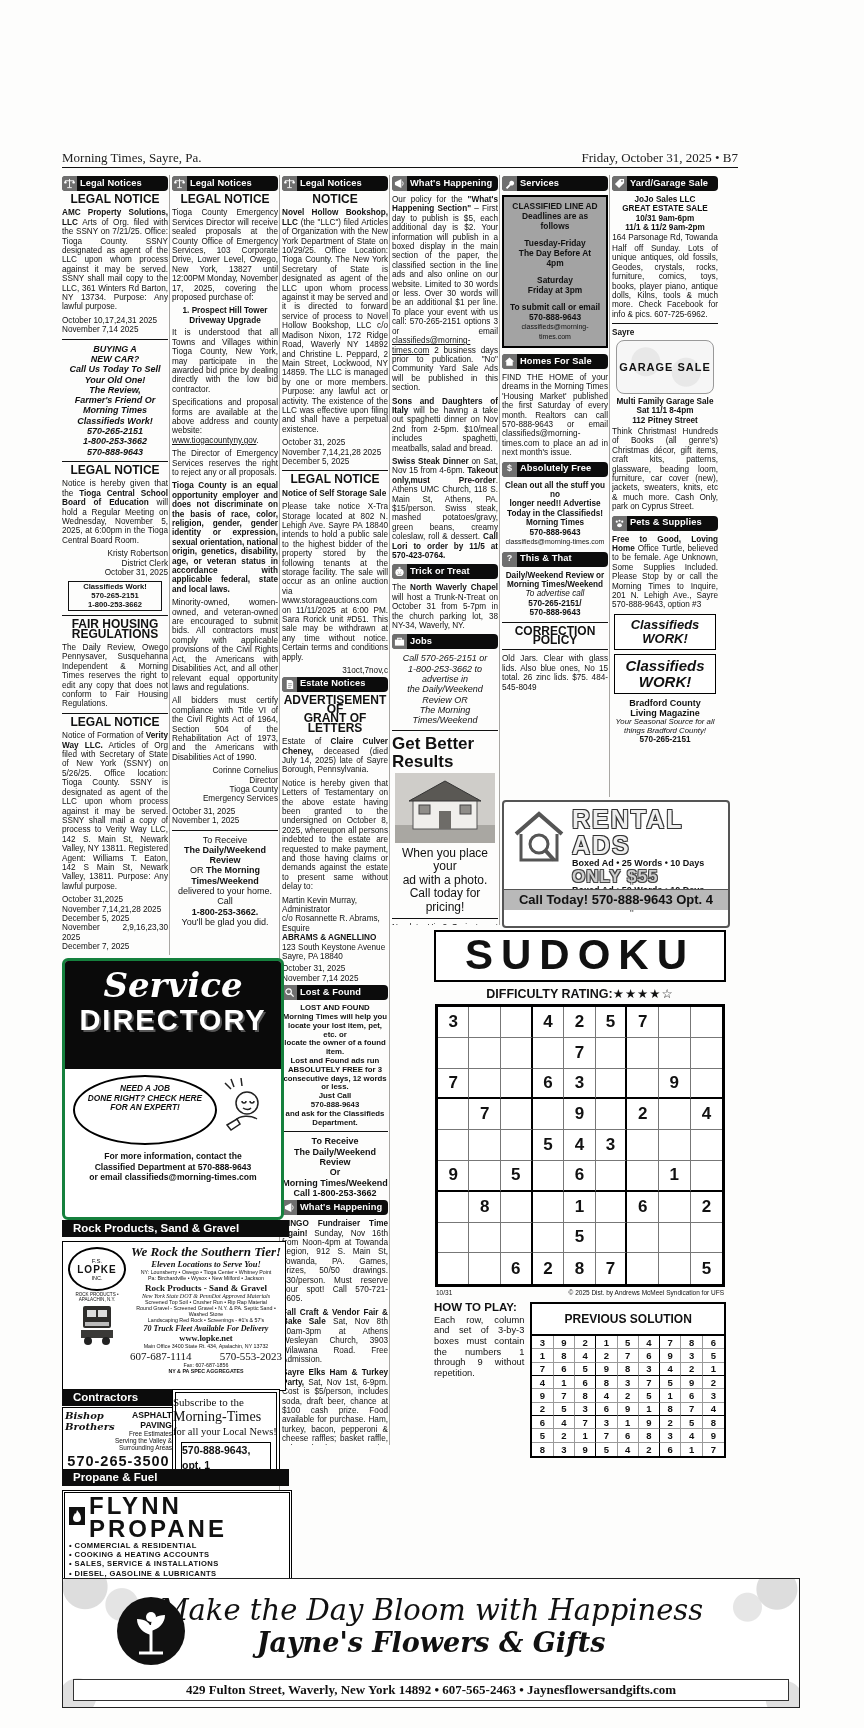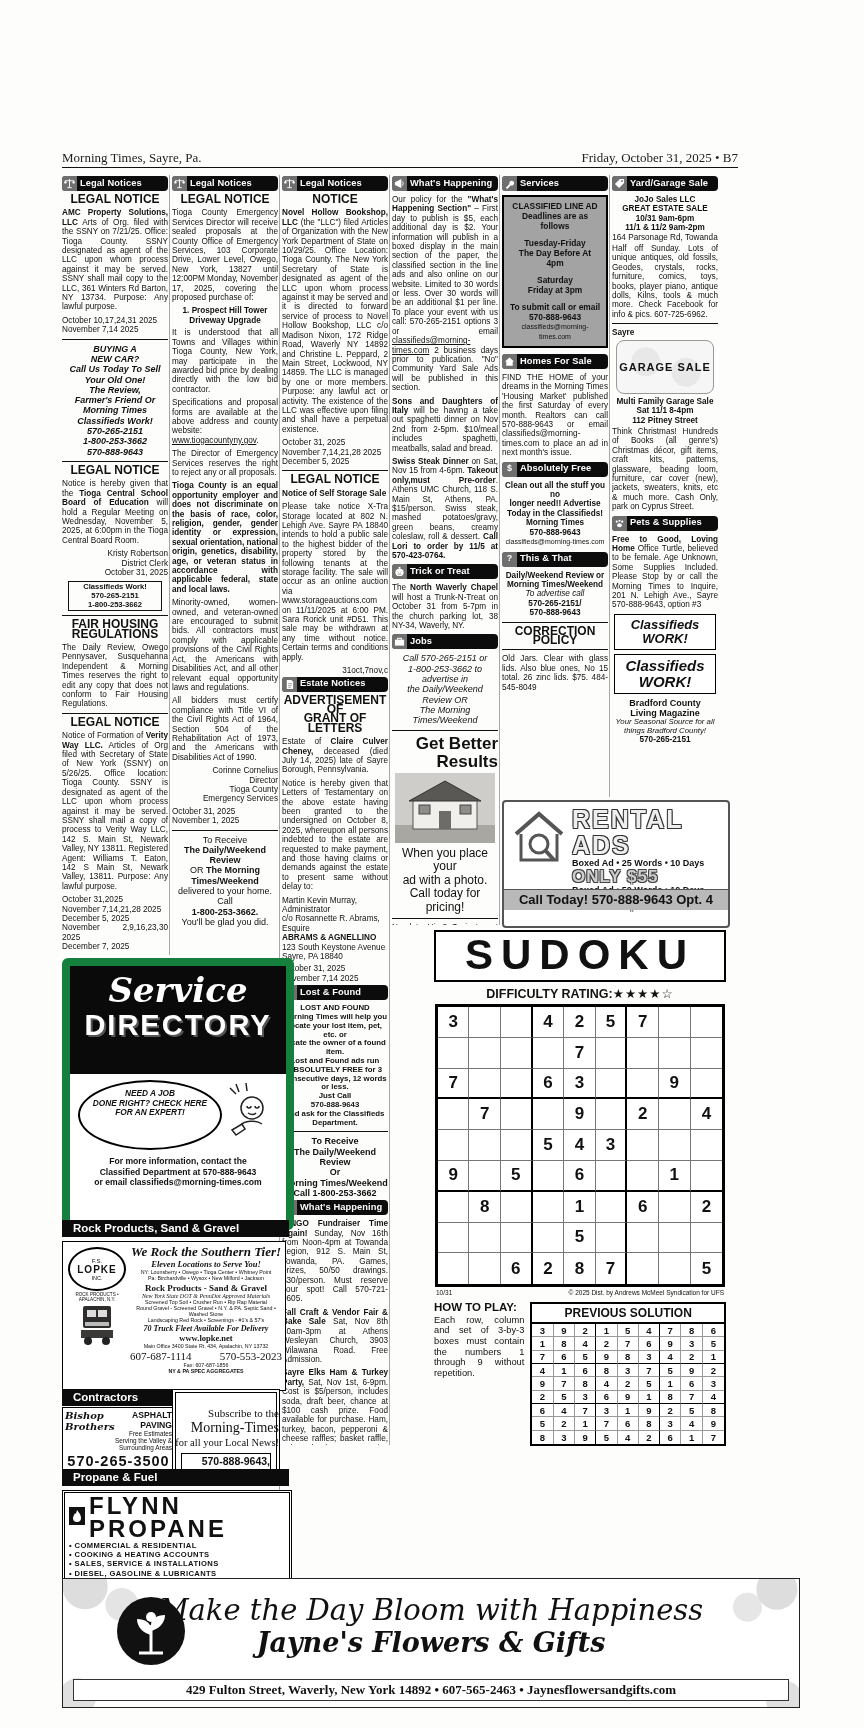--- a/index.html
+++ b/index.html
@@ -31,48 +31,48 @@
   #sud-grid{display:grid;grid-template-columns:repeat(9,31.6px);grid-auto-rows:30.8px;border:3px solid #000;width:max-content;margin:0 auto;background:#fff;}
   #sud-grid .cell{border-right:1px solid #777;border-bottom:1px solid #777;display:flex;align-items:center;justify-content:center;font:bold 17px "Liberation Sans",sans-serif;}
   #sud-grid .cell.vr{border-right:2.5px solid #000}
   #sud-grid .cell.hr{border-bottom:2.5px solid #000}
   #sud-grid .cell:nth-child(9n){border-right:none}
   #sud-grid .cell:nth-child(n+73){border-bottom:none}
   .sud-meta{display:flex;justify-content:space-between;font-size:6.5px;margin:2px 2px 6px;}
   .howto{width:94px;font-size:9.3px;line-height:10.6px;text-align:justify;}
   .howto .hh{font-weight:bold;font-size:11.5px;margin-bottom:2px;}
   .prevbox{width:196px;border:2px solid #000;background:#fff;}
-  .prevbox .pt{font:bold 12px "Liberation Sans",sans-serif;text-align:center;border-bottom:2px solid #000;padding:2px 0;}
+  .prevbox .pt{font:bold 12px "Liberation Sans",sans-serif;text-align:center;border-bottom:2px solid #000;padding:8px 0;}
   #prev-grid{display:grid;grid-template-columns:repeat(9,21.3px);grid-auto-rows:13.3px;}
   #prev-grid .cell{border-right:.5px solid #999;border-bottom:.5px solid #999;display:flex;align-items:center;justify-content:center;font:bold 9.5px "Liberation Sans",sans-serif;}
   #prev-grid .cell.vr{border-right:1.5px solid #000}
   #prev-grid .cell.hr{border-bottom:1.5px solid #000}
   #prev-grid .cell:nth-child(9n){border-right:none}
   #prev-grid .cell:nth-child(n+73){border-bottom:none}
   
   .hdrbar{background:#0c0c0c;color:#fff;font:bold 11.5px/17px "Liberation Sans",sans-serif;padding-left:11px;height:17px;}
-  .svcdir{border:8px solid #15803d;border-radius:6px;overflow:hidden;background:#fff;}
+  .svcdir{border:3px solid #15803d;border-radius:6px;overflow:hidden;background:#fff;}
   .svcdir .top{background:#0a0a0a;color:#fff;height:108px;text-align:center;}
   .svcdir .script{font:bold italic 34px/40px "DejaVu Serif",serif;padding-top:4px;}
   .svcdir .dirw{font:900 29px/30px "Liberation Sans",sans-serif;letter-spacing:2px;color:#fff;text-shadow:2px 2px 0 #555;}
   .bubble{border:2px solid #000;border-radius:50%;font:bold italic 8.3px/9.6px "Liberation Sans",sans-serif;text-align:center;padding:7px 6px;width:128px;margin:6px 0 0 8px;}
   .svcinfo{font:bold 8.6px/10.5px "Liberation Sans",sans-serif;text-align:center;margin-top:6px;}
   .lopke{border:1px solid #000;background:#fff;display:flex;padding:3px;}
   .lopke .logo{width:62px;flex:none;text-align:center;}
   .oval{border:2.5px solid #000;border-radius:50%;width:54px;height:40px;margin:2px auto 1px;display:flex;flex-direction:column;align-items:center;justify-content:center;}
   .lopke .rt1{font:bold italic 13px/14px "Liberation Serif",serif;text-align:center;}
   .lopke .rt2{font:bold italic 8.5px "Liberation Serif",serif;text-align:center;}
   .lopke .tiny{font-size:5.3px;line-height:6.3px;text-align:center;}
   .lopke .prod{font:bold 9px "Liberation Serif",serif;text-align:center;margin-top:1px;}
   .lopke .dot{font:italic 6px "Liberation Serif",serif;text-align:center;}
   .lopke .fleet{font:bold italic 8px "Liberation Serif",serif;text-align:center;}
   .lopke .web{font:bold 8.5px "Liberation Serif",serif;text-align:center;}
   .lopke .phones{display:flex;justify-content:space-between;font:11px "Liberation Serif",serif;margin-top:1px;}
   .bishop{border:1px solid #000;background:#fff;padding:2px;}
-  .subscribe{border:1px solid #000;outline:1px solid #000;outline-offset:-4px;background:#fff;text-align:right;font-family:"Liberation Serif",serif;padding-top:17px;}
+  .subscribe{border:1px solid #000;outline:1px solid #000;outline-offset:-4px;background:#fff;text-align:left;font-family:"Liberation Serif",serif;padding-top:6px;}
   .flynn{border:3px double #000;background:#fff;padding:2px 4px;}
   .flynn .brand{font:900 24px/22px "Liberation Sans",sans-serif;letter-spacing:3px;transform:scaleY(1.05);}
   .flynn .bullets{font:bold 7.6px/9.2px "Liberation Sans",sans-serif;letter-spacing:.4px;}
   .flynn .tag{font:bold 5.4px "Liberation Sans",sans-serif;margin:1px 0;}
   .rental{border:2px solid #555;border-radius:4px;background:#fff;overflow:hidden;}
   .rental .title{font:900 25px/26px "Liberation Sans",sans-serif;letter-spacing:2px;color:#eee;text-shadow:-1px -1px 0 #333,1px -1px 0 #333,-1px 1px 0 #333,1px 1px 0 #333;}
   .rental .offer{font:bold 9px "Liberation Sans",sans-serif;}
   .rental .only{font:900 17px/17px "Liberation Sans",sans-serif;color:#cfcfcf;text-shadow:-1px -1px 0 #444,1px -1px 0 #444,-1px 1px 0 #444,1px 1px 0 #444;letter-spacing:1px;}
   .rental .bar{background:#b9b9b9;border-top:1px solid #555;font:bold 13px/20px "Liberation Sans",sans-serif;text-align:center;height:20px;}
   .mtlogo{font:bold 10px "Liberation Serif",serif;border-bottom:1px solid #333;display:inline-block;}
@@ -80,21 +80,21 @@
     radial-gradient(circle at 3% 6%, #ddd 0 22px, transparent 23px),
     radial-gradient(circle at 8% 20%, #e4e4e4 0 16px, transparent 17px),
     radial-gradient(circle at 97% 8%, #ddd 0 20px, transparent 21px),
     radial-gradient(circle at 93% 22%, #e6e6e6 0 14px, transparent 15px),
     radial-gradient(circle at 2% 92%, #e0e0e0 0 18px, transparent 19px),
     radial-gradient(circle at 98% 94%, #e0e0e0 0 18px, transparent 19px),
     #fff;}
   .flowers .head{font:italic 29px/34px "DejaVu Serif",serif;text-align:center;}
   .flowers .name{font:bold italic 27px/32px "DejaVu Serif",serif;text-align:center;}
   .flowers .addr{border:1px solid #333;background:#fff;font:bold 13px/20px "Liberation Serif",serif;text-align:center;height:20px;}
-  .gbr-t{font:900 17px/18px "Liberation Sans",sans-serif;text-align:right;margin:2px 0;}
+  .gbr-t{font:900 17px/18px "Liberation Sans",sans-serif;text-align:left;margin:2px 0;}
   .gbr-c{font:12px/13.5px "Liberation Sans",sans-serif;text-align:center;margin-top:2px;}
   .dlbox{border:2px solid #000;padding:4px 2px;text-align:center;font-weight:bold;font-size:8.4px;line-height:10px;background:#a3a3a3;}
   .workbox{border:1.5px solid #000;text-align:center;font:bold italic 13px/14px "Liberation Sans",sans-serif;padding:3px 0;margin:4px 2px;background:#fff;}
   .garart{border:1px solid #999;border-radius:8px;height:52px;margin:2px 4px;display:flex;align-items:center;justify-content:center;background:radial-gradient(circle at 30% 40%, #e8e8e8 0 14px, transparent 15px),radial-gradient(circle at 72% 60%, #e8e8e8 0 14px, transparent 15px),#f6f6f6;font:900 11px/12px "Liberation Sans",sans-serif;letter-spacing:1px;text-align:center;}
 </style>
 </head>
 <body>
 
 <div class="page">
 

